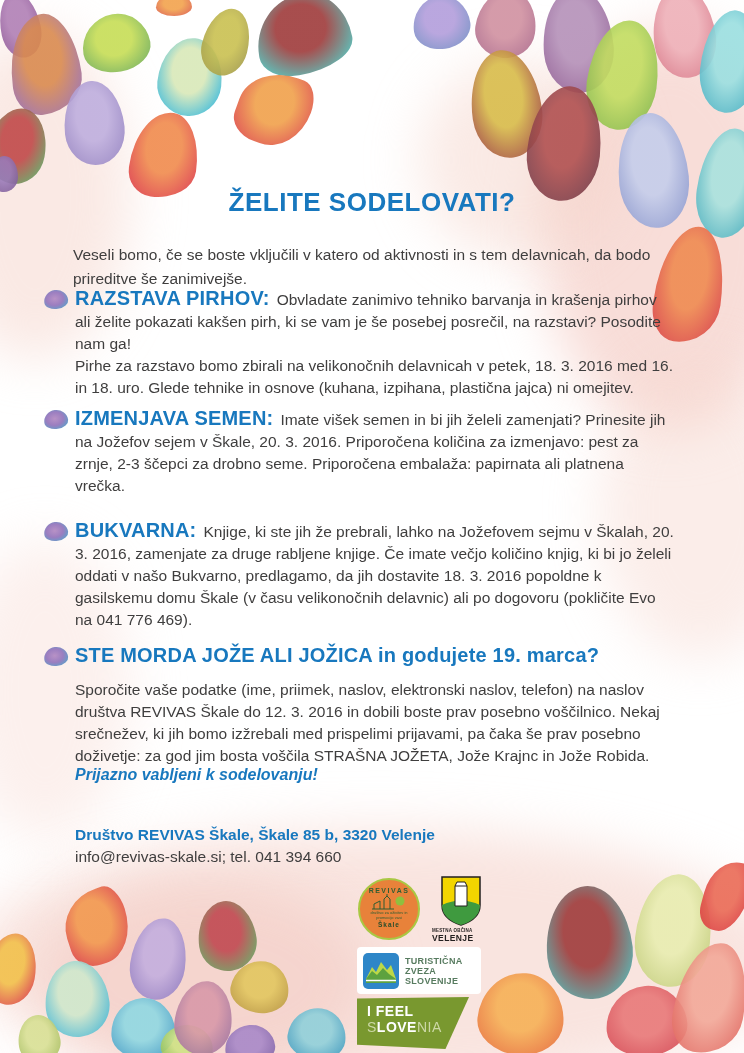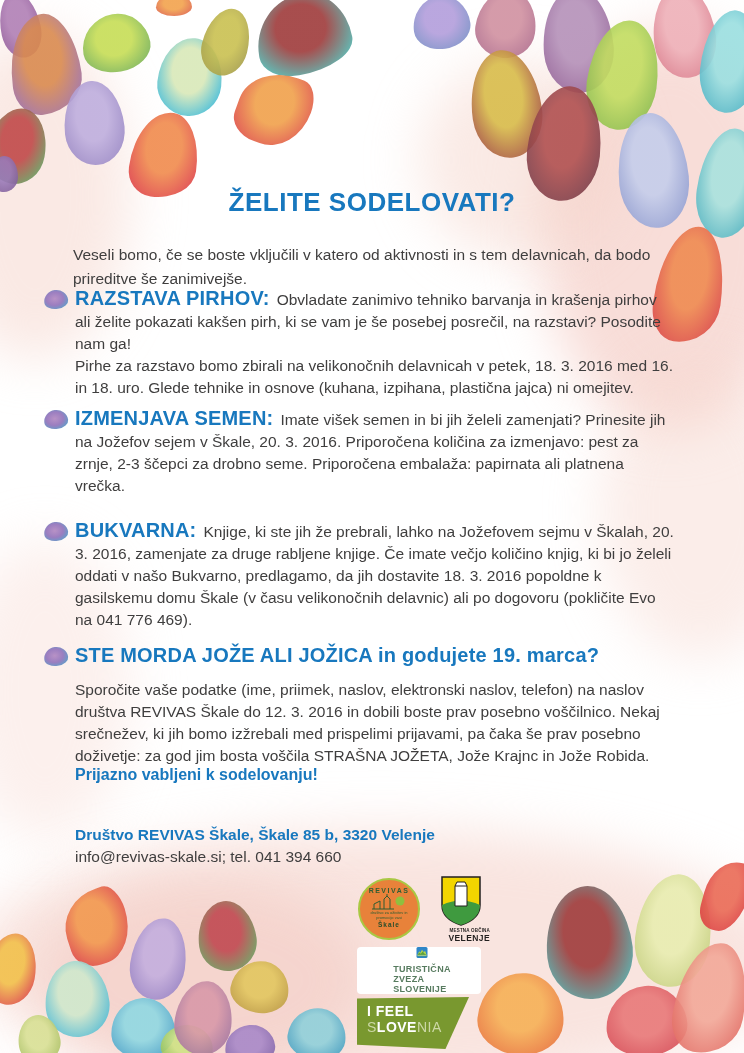--- a/index.html
+++ b/index.html
@@ -36,43 +36,43 @@
   .sec-bullet{
     position:absolute;left:-31px;top:3px;width:24px;height:19px;
     transform:rotate(-8deg);
     border-radius:50% 50% 48% 52% / 60% 60% 40% 40%;
     background:radial-gradient(ellipse at 45% 45%, #b892c6 0%, #9b7ec0 45%, #5f9fc9 82%);
   }
   .sec-heading{color:#1878be;font-weight:bold;font-size:20px;letter-spacing:.2px;margin-right:7px;}
   .s4 .sec-heading{display:block;margin-right:0;margin-bottom:13px;}
   .sec-body{white-space:pre-line;}
 
-  .invite{position:absolute;left:75px;top:766px;font-size:16px;font-weight:bold;color:#1878be;}
+  .invite{position:absolute;left:75px;top:766px;font-size:16px;font-weight:bold;color:#1878be;font-style:italic;}
   .info-label{position:absolute;left:75px;top:804px;font-size:15.5px;}
   .address{position:absolute;left:75px;top:826px;font-size:15.5px;font-weight:bold;color:#1878be;}
   .contact{position:absolute;left:75px;top:848px;font-size:15.5px;}
 
   
   .logo-revivas{
     position:absolute;left:358px;top:878px;width:58px;height:58px;border-radius:50%;
     background:#e8823a;border:2px solid #a9c843;
     display:flex;flex-direction:column;align-items:center;justify-content:flex-start;
     text-align:center;color:#2f5d33;overflow:hidden;
   }
   .rev-name{font-size:7px;font-weight:bold;letter-spacing:1.5px;margin-top:7px;}
   .rev-sub{font-size:4px;line-height:4.5px;width:40px;margin-top:1px;}
   .rev-place{font-size:6.5px;font-weight:bold;letter-spacing:1px;color:#274d2b;margin-top:1px;}
 
-  .logo-velenje{position:absolute;left:432px;top:876px;width:58px;text-align:right;}
+  .logo-velenje{position:absolute;left:432px;top:876px;width:58px;text-align:left;}
   .vel-line1{font-size:4.5px;font-weight:bold;color:#221f1f;margin-top:2px;letter-spacing:.2px;}
   .vel-line2{font-size:8.5px;font-weight:bold;color:#221f1f;letter-spacing:.4px;}
 
   .logo-tzs{
     position:absolute;left:357px;top:947px;width:124px;height:47px;background:#ffffff;
-    border-radius:4px;display:flex;align-items:center;gap:6px;padding-left:6px;box-sizing:border-box;flex-direction:column;
+    border-radius:4px;display:flex;align-items:center;gap:6px;padding-left:6px;box-sizing:border-box;
   }
   .tzs-text{font-size:9px;line-height:10px;font-weight:bold;color:#577b5f;letter-spacing:.3px;}
 
   .logo-ifeel{
     position:absolute;left:357px;top:997px;width:112px;height:52px;background:#79982f;
     clip-path:polygon(0 3%,100% 0,79% 100%,0 92%);
     color:#fff;padding:7px 0 0 10px;box-sizing:border-box;
   }
   .if-line1{font-size:14px;font-weight:bold;letter-spacing:.5px;line-height:15px;}
   .if-line2{font-size:14px;line-height:16px;letter-spacing:.5px;}

